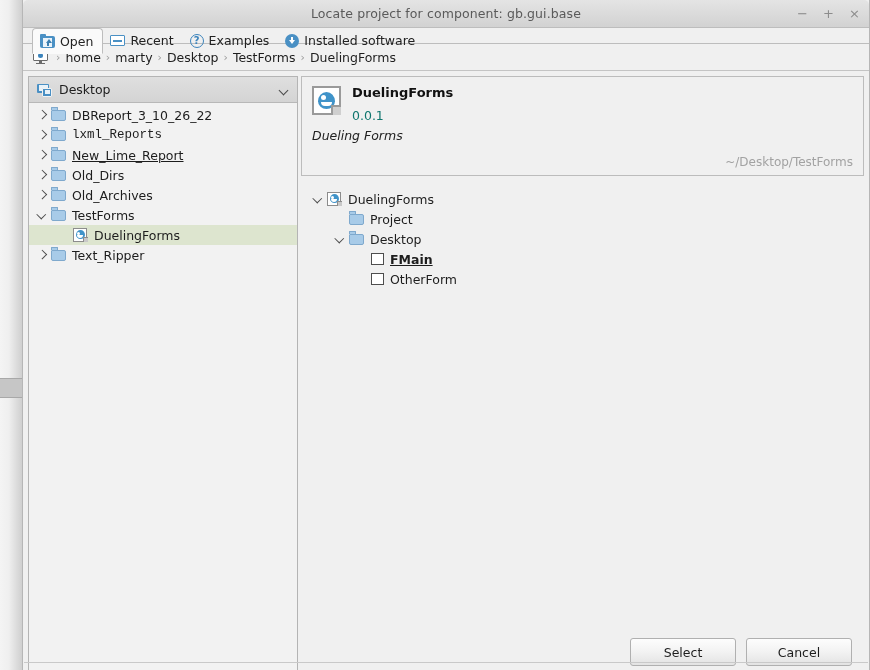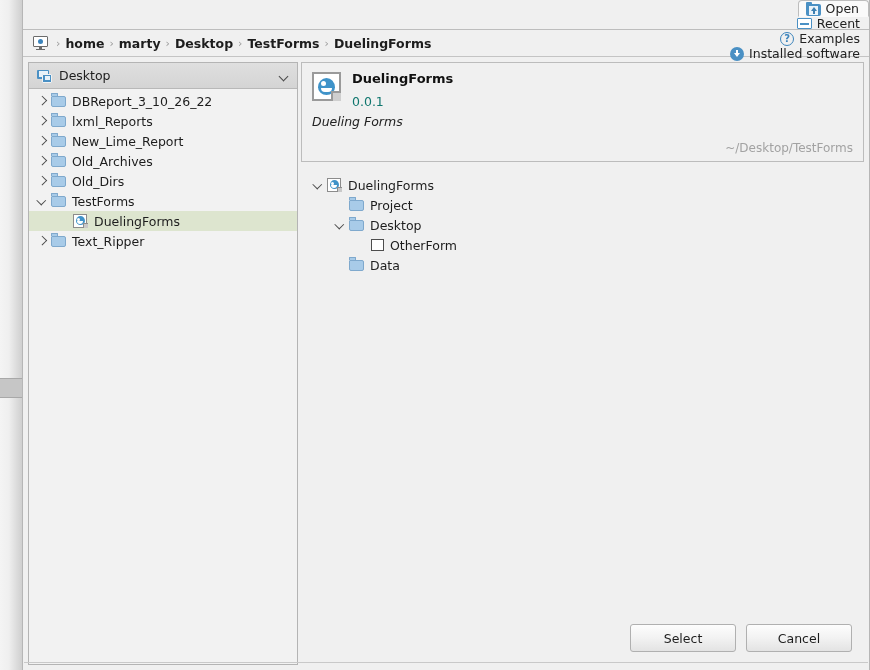--- a/index.html
+++ b/index.html
@@ -80,27 +80,26 @@
     text-align: center;
     color: #8c8c8c;
     font-size: 13px;
     cursor: pointer;
     user-select: none;
   }
 
   
   .tabstrip {
     position: relative;
-    height: 30px;
+    height: 16px;
     background: #f0f0f0;
     display: flex;
-    align-items: flex-end;
+    align-items: flex-start;
     padding-left: 9px;
     box-sizing: border-box;
-    flex-direction: column;
   }
   .tabstrip::after {
     content: "";
     position: absolute;
     left: 0; right: 0; bottom: 0;
     height: 1px;
     background: #bdbdbd;
   }
   .tab {
     display: flex;
@@ -201,21 +200,21 @@
     content:""; position:absolute; left:4px; top:2px; width:5px;height:5px;
     background:#3c84bc; border-radius:50%;
   }
   .bc-home .stand{
     position:absolute; left:5.5px; top:11px; width:3px; height:2px; background:#6b6b6b;
   }
   .bc-home .base{
     position:absolute; left:2.5px; top:12.5px; width:9px; height:1.5px; background:#6b6b6b;
   }
   .bc-sep { color:#9a9a9a; font-size:11px; padding:0 1px; }
-  .bc-item { font-size:12.5px; color:#1d1d1d; cursor:pointer;font-weight:bold; }
+  .bc-item { font-size:12.5px; color:#1d1d1d; cursor:pointer; }
 
   
   .content {
     display: flex;
     height: 613px;
     background: #f0f0f0;
     box-sizing: border-box;
   }
 
   
@@ -416,20 +415,28 @@
 </head>
 <body>
 
 <div class="desktop-bg">
   <div class="bg-window-strip"></div>
   <div class="bg-window-tab"></div>
 </div>
 
 <div class="window">
 
+  <div class="titlebar">
+    <span class="titlebar-title">Locate project for component: gb.gui.base</span>
+    <div class="win-controls">
+      <span class="win-btn">−</span>
+      <span class="win-btn">+</span>
+      <span class="win-btn">×</span>
+    </div>
+  </div>
 
   <div class="tabstrip">
 
     <div class="tab active">
       <span class="ico ico-open">
         <span class="fold"></span>
           <span class="arrowbox"></span>
         <span class="arrow"></span>
           <span class="arrowstem"></span>
       </span>
@@ -488,51 +495,51 @@
       </div>
       <div class="tree" id="sidebar-tree">
           <div class="tree-row" style="padding-left: 6px;">
             <span class="twisty collapsed"></span>
             <span class="folder">
               <span class="tabtop"></span>
               <span class="body"></span>
             </span>
             <span>DBReport_3_10_26_22</span>
           </div>
+          <div class="tree-row" style="padding-left: 6px; font-family: Liberation Mono, monospace;">
+            <span class="twisty collapsed"></span>
+            <span class="folder">
+              <span class="tabtop"></span>
+              <span class="body"></span>
+            </span>
+            <span>lxml_Reports</span>
+          </div>
+          <div class="tree-row" style="padding-left: 6px; text-decoration: underline;">
+            <span class="twisty collapsed"></span>
+            <span class="folder">
+              <span class="tabtop"></span>
+              <span class="body"></span>
+            </span>
+            <span>New_Lime_Report</span>
+          </div>
           <div class="tree-row" style="padding-left: 6px;">
             <span class="twisty collapsed"></span>
             <span class="folder">
               <span class="tabtop"></span>
               <span class="body"></span>
             </span>
-            <span>lxml_Reports</span>
+            <span>Old_Dirs</span>
           </div>
           <div class="tree-row" style="padding-left: 6px;">
             <span class="twisty collapsed"></span>
             <span class="folder">
               <span class="tabtop"></span>
               <span class="body"></span>
             </span>
-            <span>New_Lime_Report</span>
-          </div>
-          <div class="tree-row" style="padding-left: 6px;">
-            <span class="twisty collapsed"></span>
-            <span class="folder">
-              <span class="tabtop"></span>
-              <span class="body"></span>
-            </span>
             <span>Old_Archives</span>
-          </div>
-          <div class="tree-row" style="padding-left: 6px;">
-            <span class="twisty collapsed"></span>
-            <span class="folder">
-              <span class="tabtop"></span>
-              <span class="body"></span>
-            </span>
-            <span>Old_Dirs</span>
           </div>
           <div class="tree-row" style="padding-left: 6px;">
             <span class="twisty expanded"></span>
             <span class="folder">
               <span class="tabtop"></span>
               <span class="body"></span>
             </span>
             <span>TestForms</span>
           </div>
           <div class="tree-row selected" style="padding-left: 28px;">
@@ -595,29 +602,26 @@
             <span class="twisty expanded"></span>
             <span class="folder">
               <span class="tabtop"></span>
               <span class="body"></span>
             </span>
             <span>Desktop</span>
           </div>
           <div class="ptree-row" style="padding-left: 54px;">
             <span class="twisty"></span>
             <span class="form-ico"></span>
+            <span class="bold-underline">FMain</span>
+          </div>
+          <div class="ptree-row" style="padding-left: 54px;">
+            <span class="twisty"></span>
+            <span class="form-ico"></span>
             <span>OtherForm</span>
-          </div>
-          <div class="ptree-row" style="padding-left: 32px;">
-            <span class="twisty"></span>
-            <span class="folder">
-              <span class="tabtop"></span>
-              <span class="body"></span>
-            </span>
-            <span>Data</span>
           </div>
         </div>
 
       <div class="footer">
         <button class="btn">Select</button>
         <button class="btn">Cancel</button>
       </div>
     </div>
   </div>
   <div class="statusline"></div>

